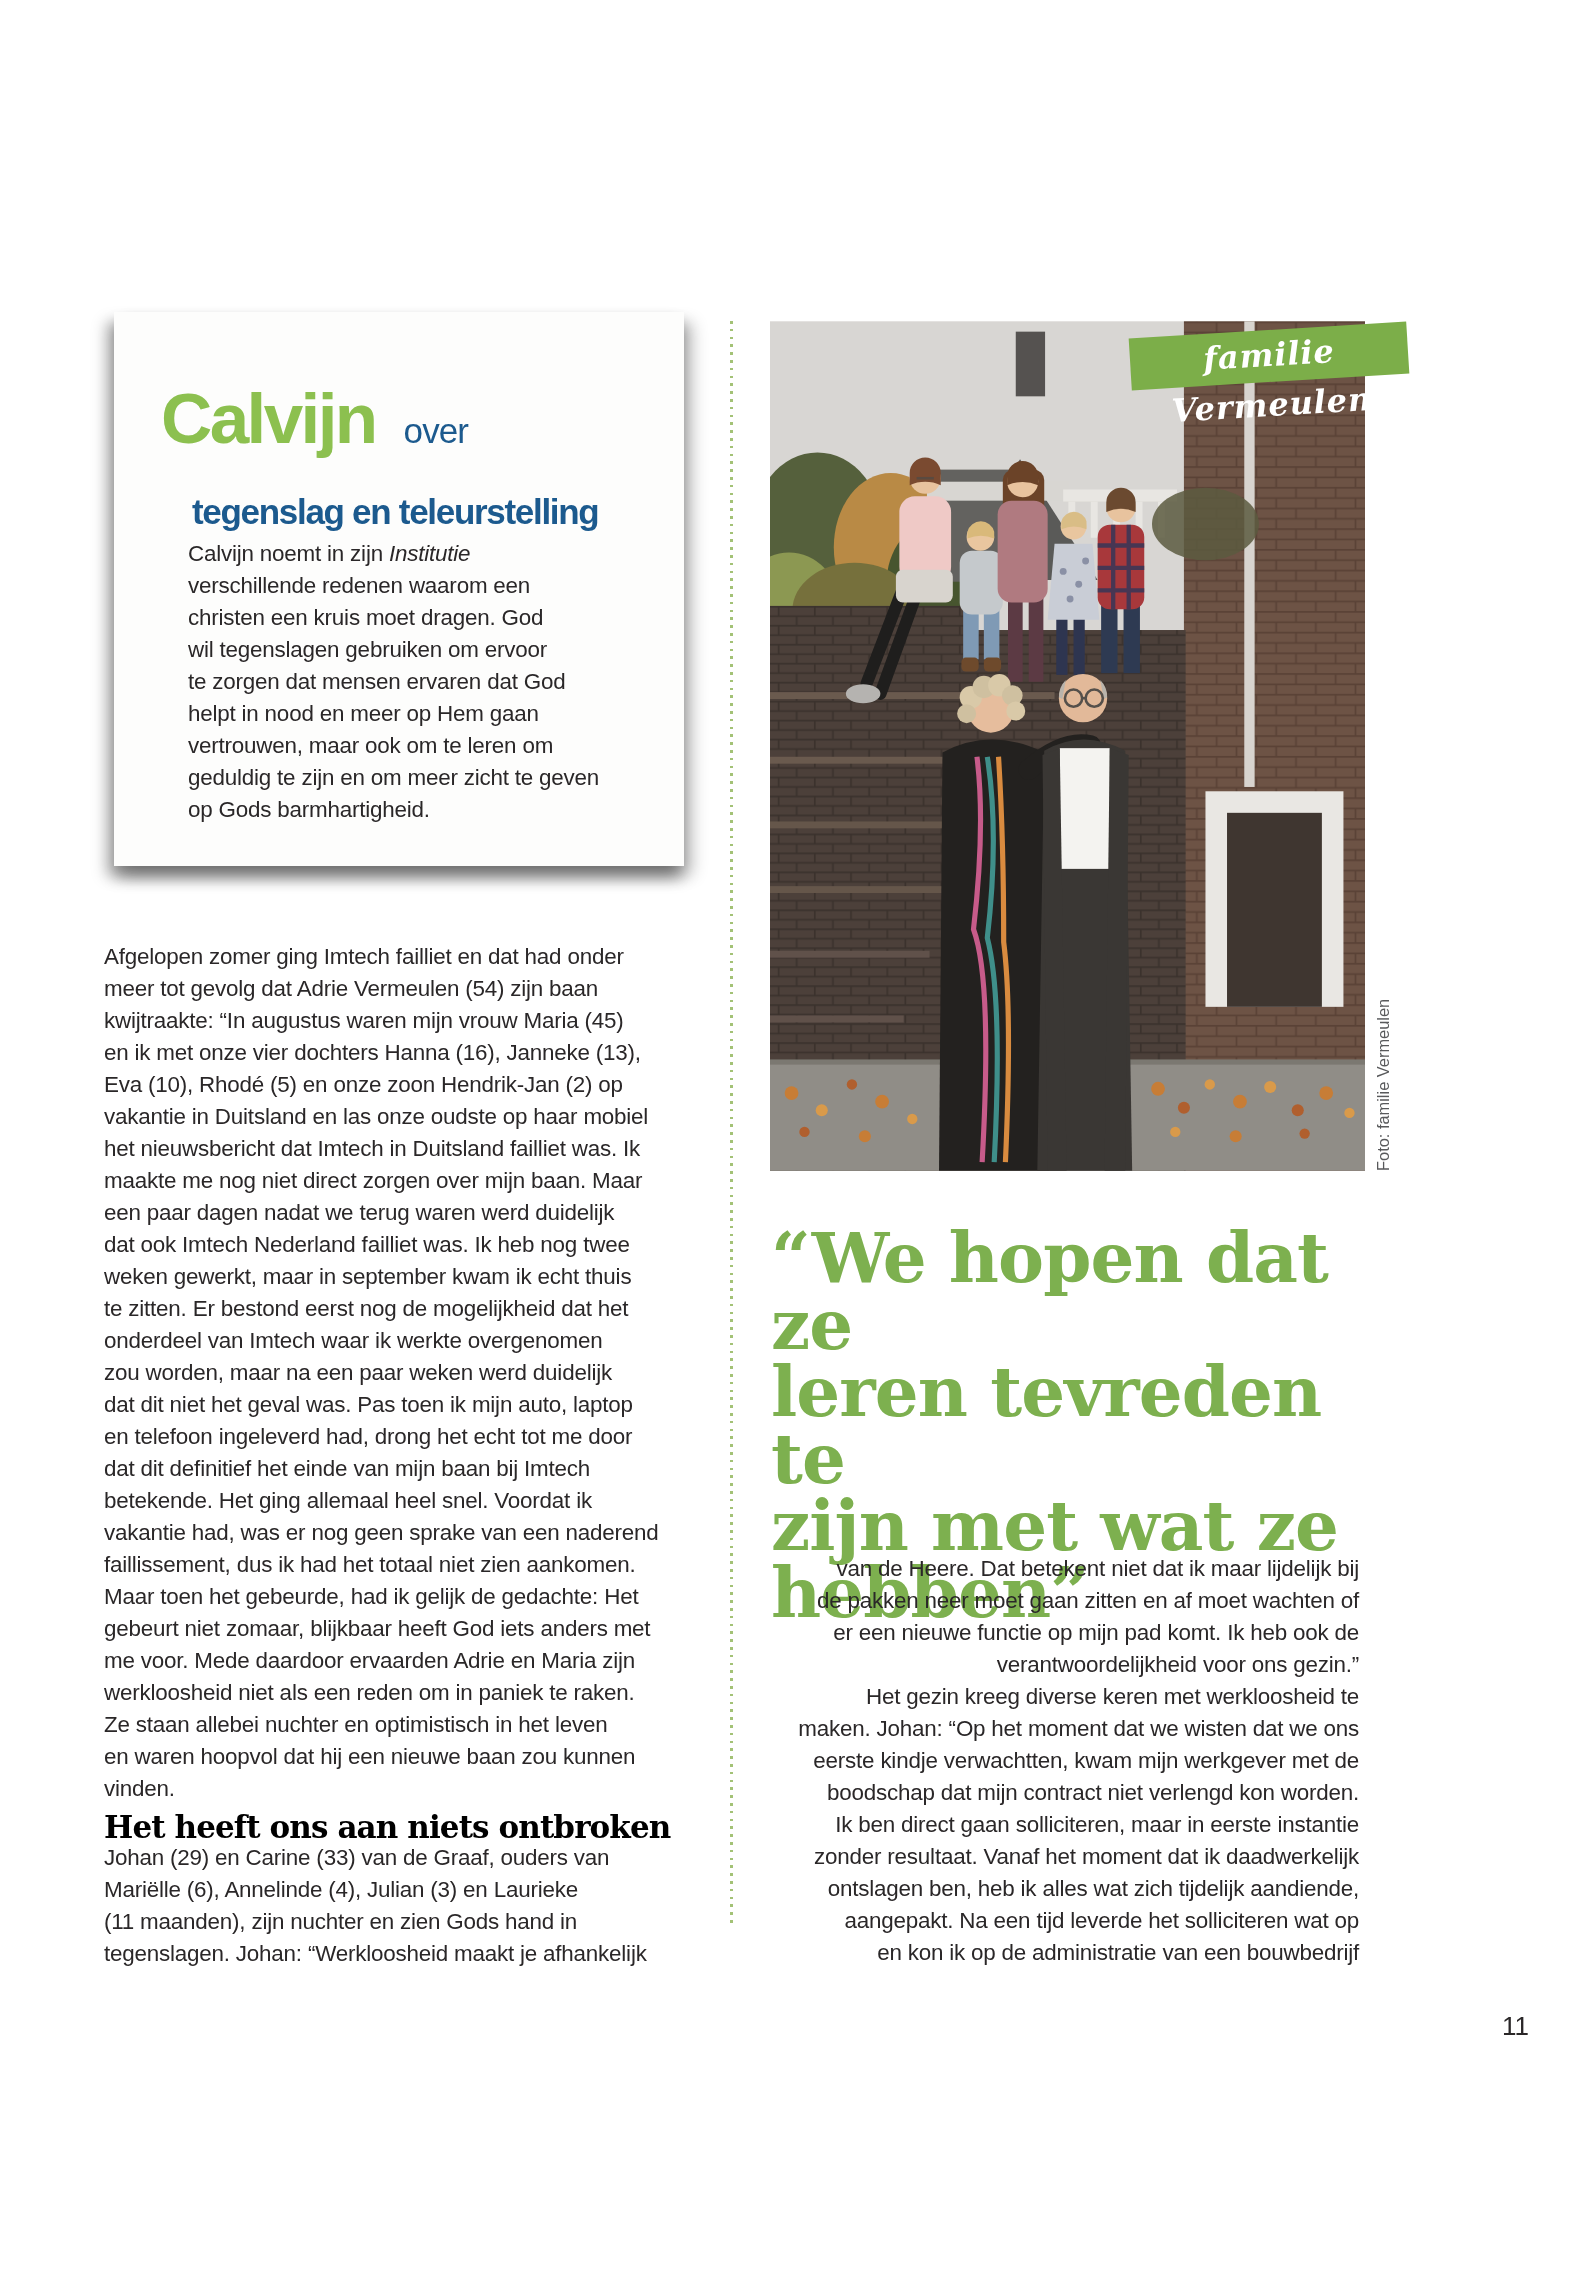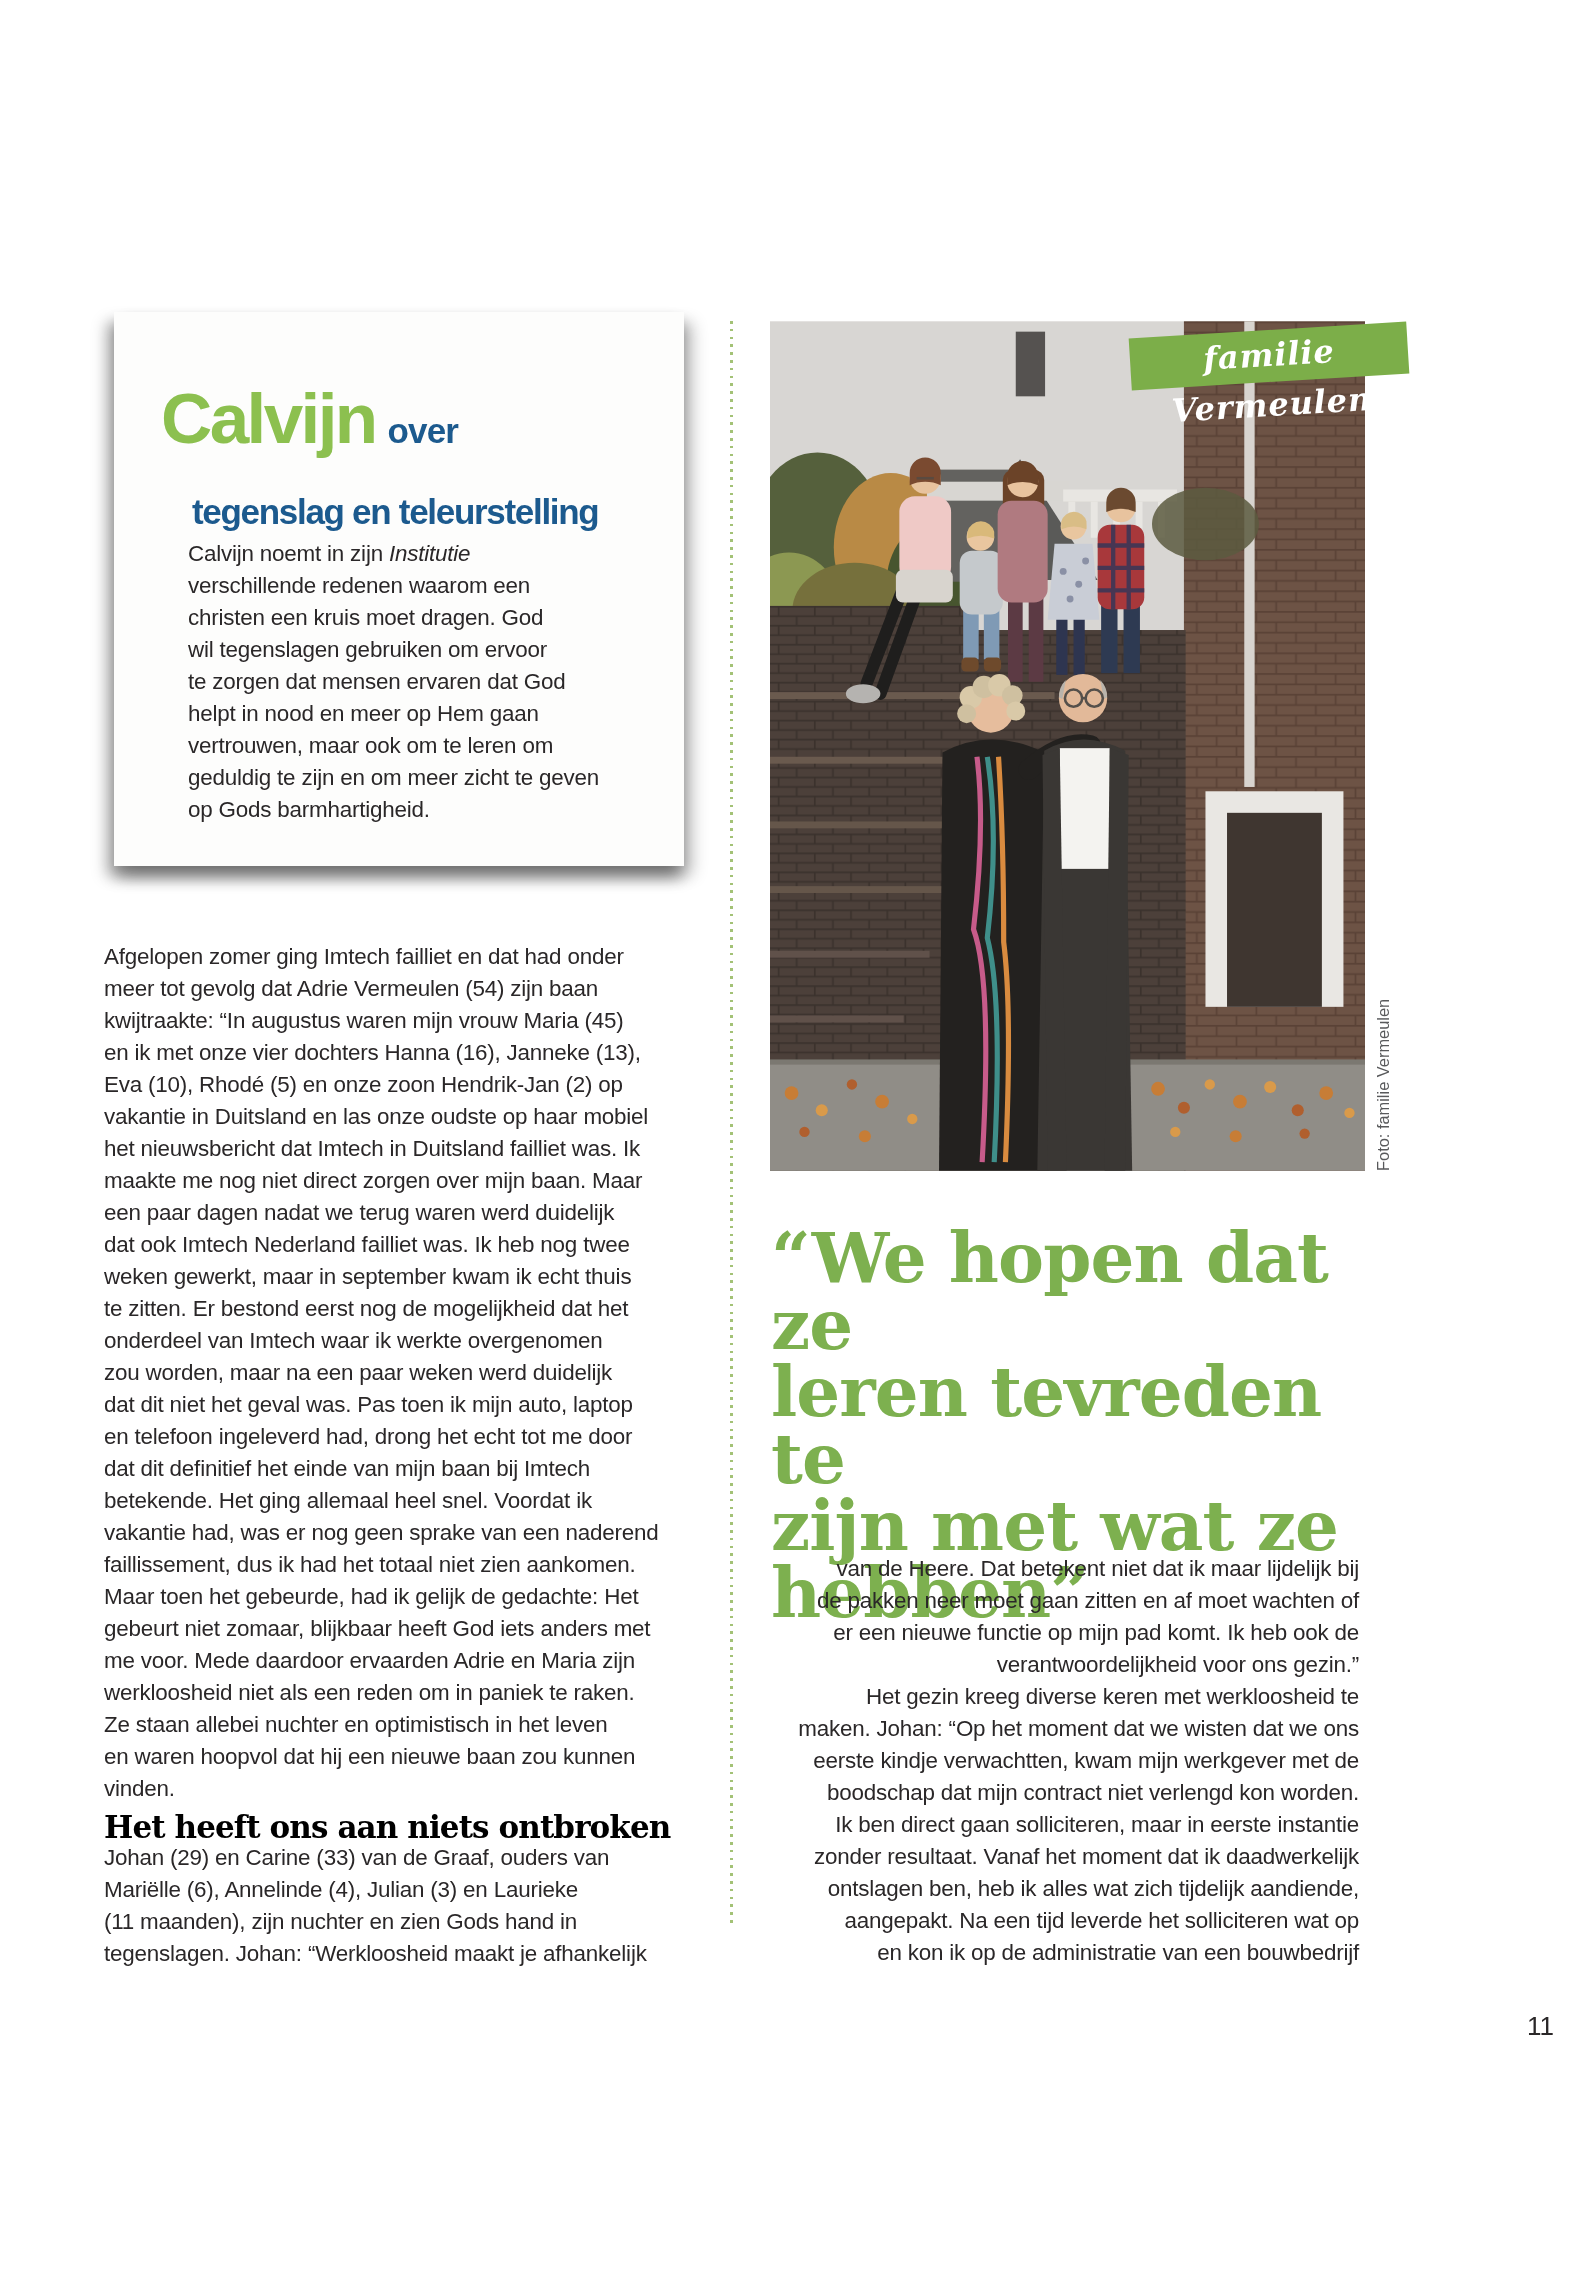--- a/index.html
+++ b/index.html
@@ -6,21 +6,21 @@
   body{width:1592px;height:2295px;position:relative;overflow:hidden;
        font-family:"Liberation Sans",sans-serif;color:#2a2728;}
   .abs{position:absolute;}
 
   
   .paper{left:114px;top:312px;width:570px;height:554px;background:#fdfdfc;
          box-shadow:-7.8px 10.4px 14px rgba(0,0,0,.26), 9.5px 10.4px 15.5px rgba(0,0,0,.20),
                     0 12px 14px rgba(0,0,0,.28);}
   .paper-title{left:47px;top:66px;white-space:nowrap;}
   .title-main{font-size:71px;font-weight:bold;letter-spacing:-2.6px;color:#8cc04f;}
-  .title-suffix{font-size:35px;font-weight:bold;color:#1c5a8e;margin-left:12px;letter-spacing:-0.9px;}
+  .title-suffix{font-size:35px;font-weight:normal;color:#1c5a8e;margin-left:28px;letter-spacing:-0.9px;}
   .paper-sub{left:78px;top:147px;font-size:35px;font-weight:bold;color:#1c5a8e;letter-spacing:-1.3px;white-space:nowrap;margin-top:33px;}
   .paper-body{left:74px;top:226px;width:483px;font-size:22.4px;line-height:32px;letter-spacing:-0.2px;}
 
   
   .divider{left:730px;top:321px;width:2.6px;height:1607px;
            background:repeating-linear-gradient(to bottom,#a3c276 0 2.6px,transparent 2.6px 7.8px);}
 
   
   .photo{left:770px;top:321px;width:595px;height:850px;}
   .photo svg{display:block;}
@@ -35,21 +35,21 @@
          font-weight:bold;font-size:69px;line-height:67px;letter-spacing:-0.9px;color:#7db04f;}
 
   
   .body-text{font-size:22.4px;line-height:32px;letter-spacing:-0.2px;color:#2a2728;}
   .col-left{left:104px;top:917px;width:583px;margin-top:24px;}
   .col-heading{left:104px;top:1809px;font-family:"DejaVu Serif",serif;font-weight:bold;
                font-size:31px;color:#000000;letter-spacing:-0.9px;white-space:nowrap;}
   .col-left-2{left:104px;top:1842px;width:583px;}
   .col-right{left:772px;top:1553px;width:587px;text-align:right;}
 
-  .page-num{left:1502px;top:2011px;width:52px;text-align:right;font-size:26px;color:#2a2728;}
+  .page-num{left:1502px;top:2011px;width:52px;font-size:26px;color:#2a2728;}
 
   .lines i{font-style:italic;}
 </style>
 </head>
 <body>
 
 <div class="abs paper">
   <div class="abs paper-title">
     <span class="title-main">Calvijn</span><span class="title-suffix">over</span>
   </div>

